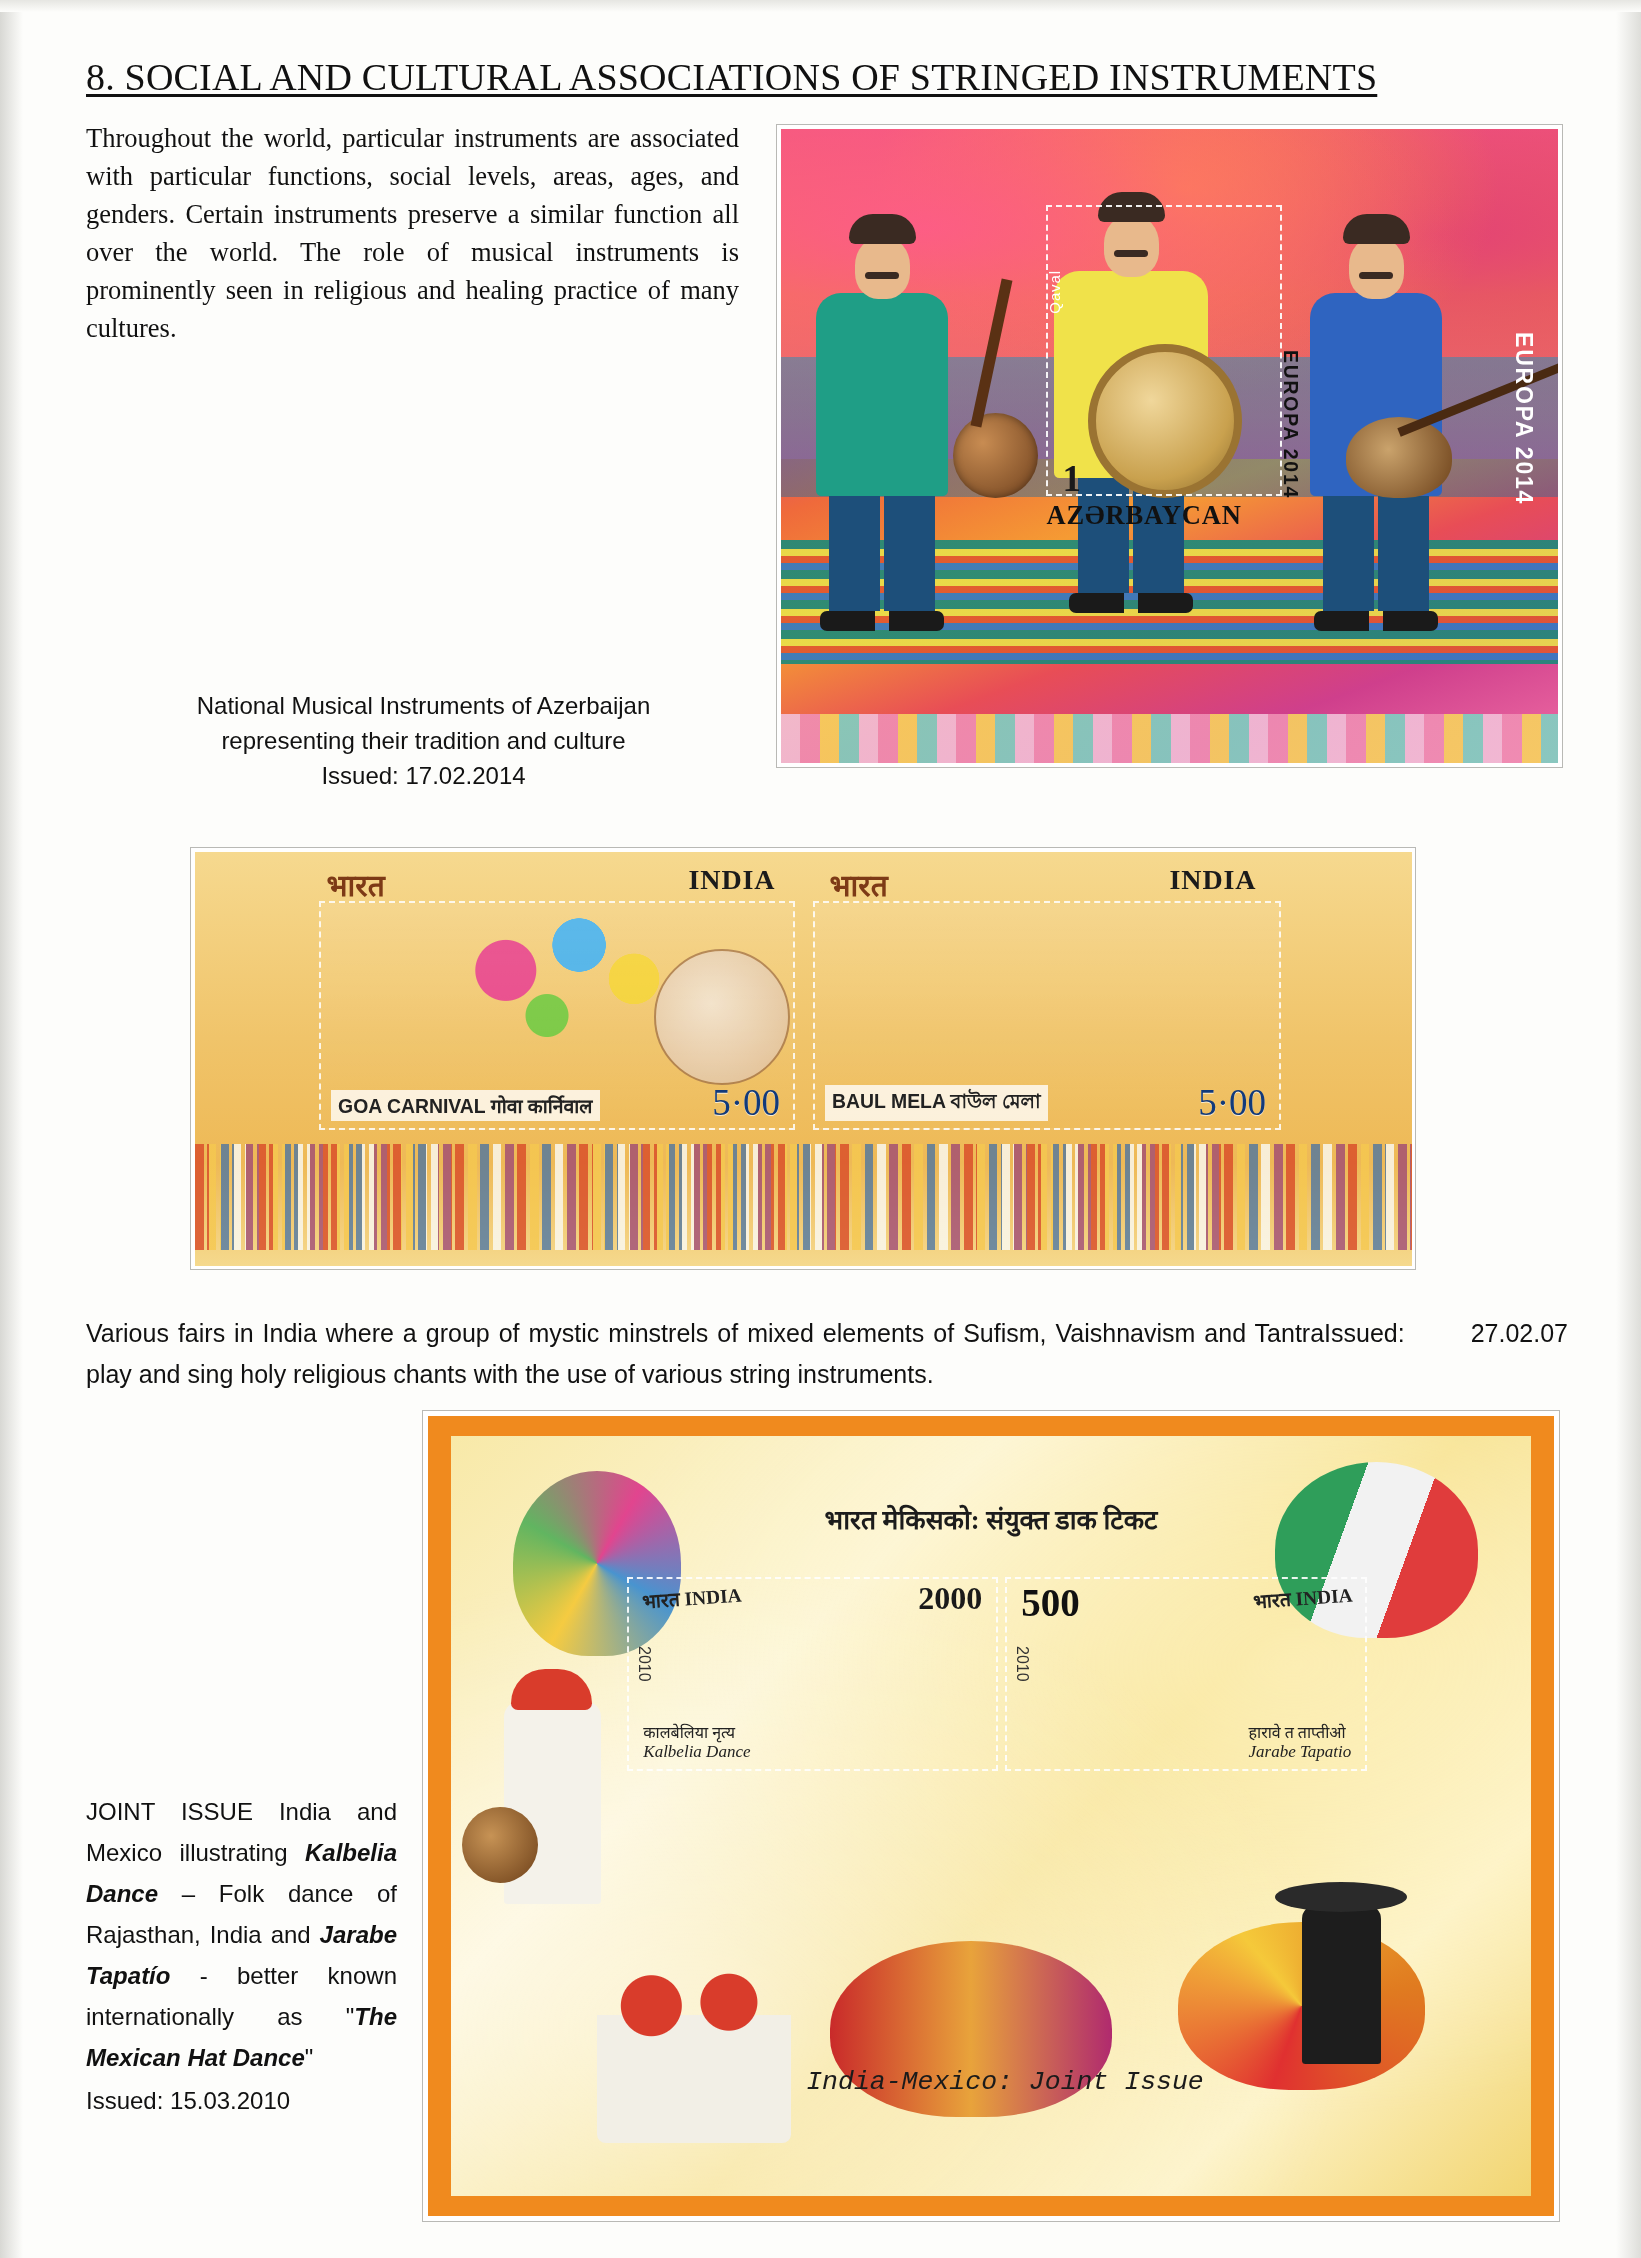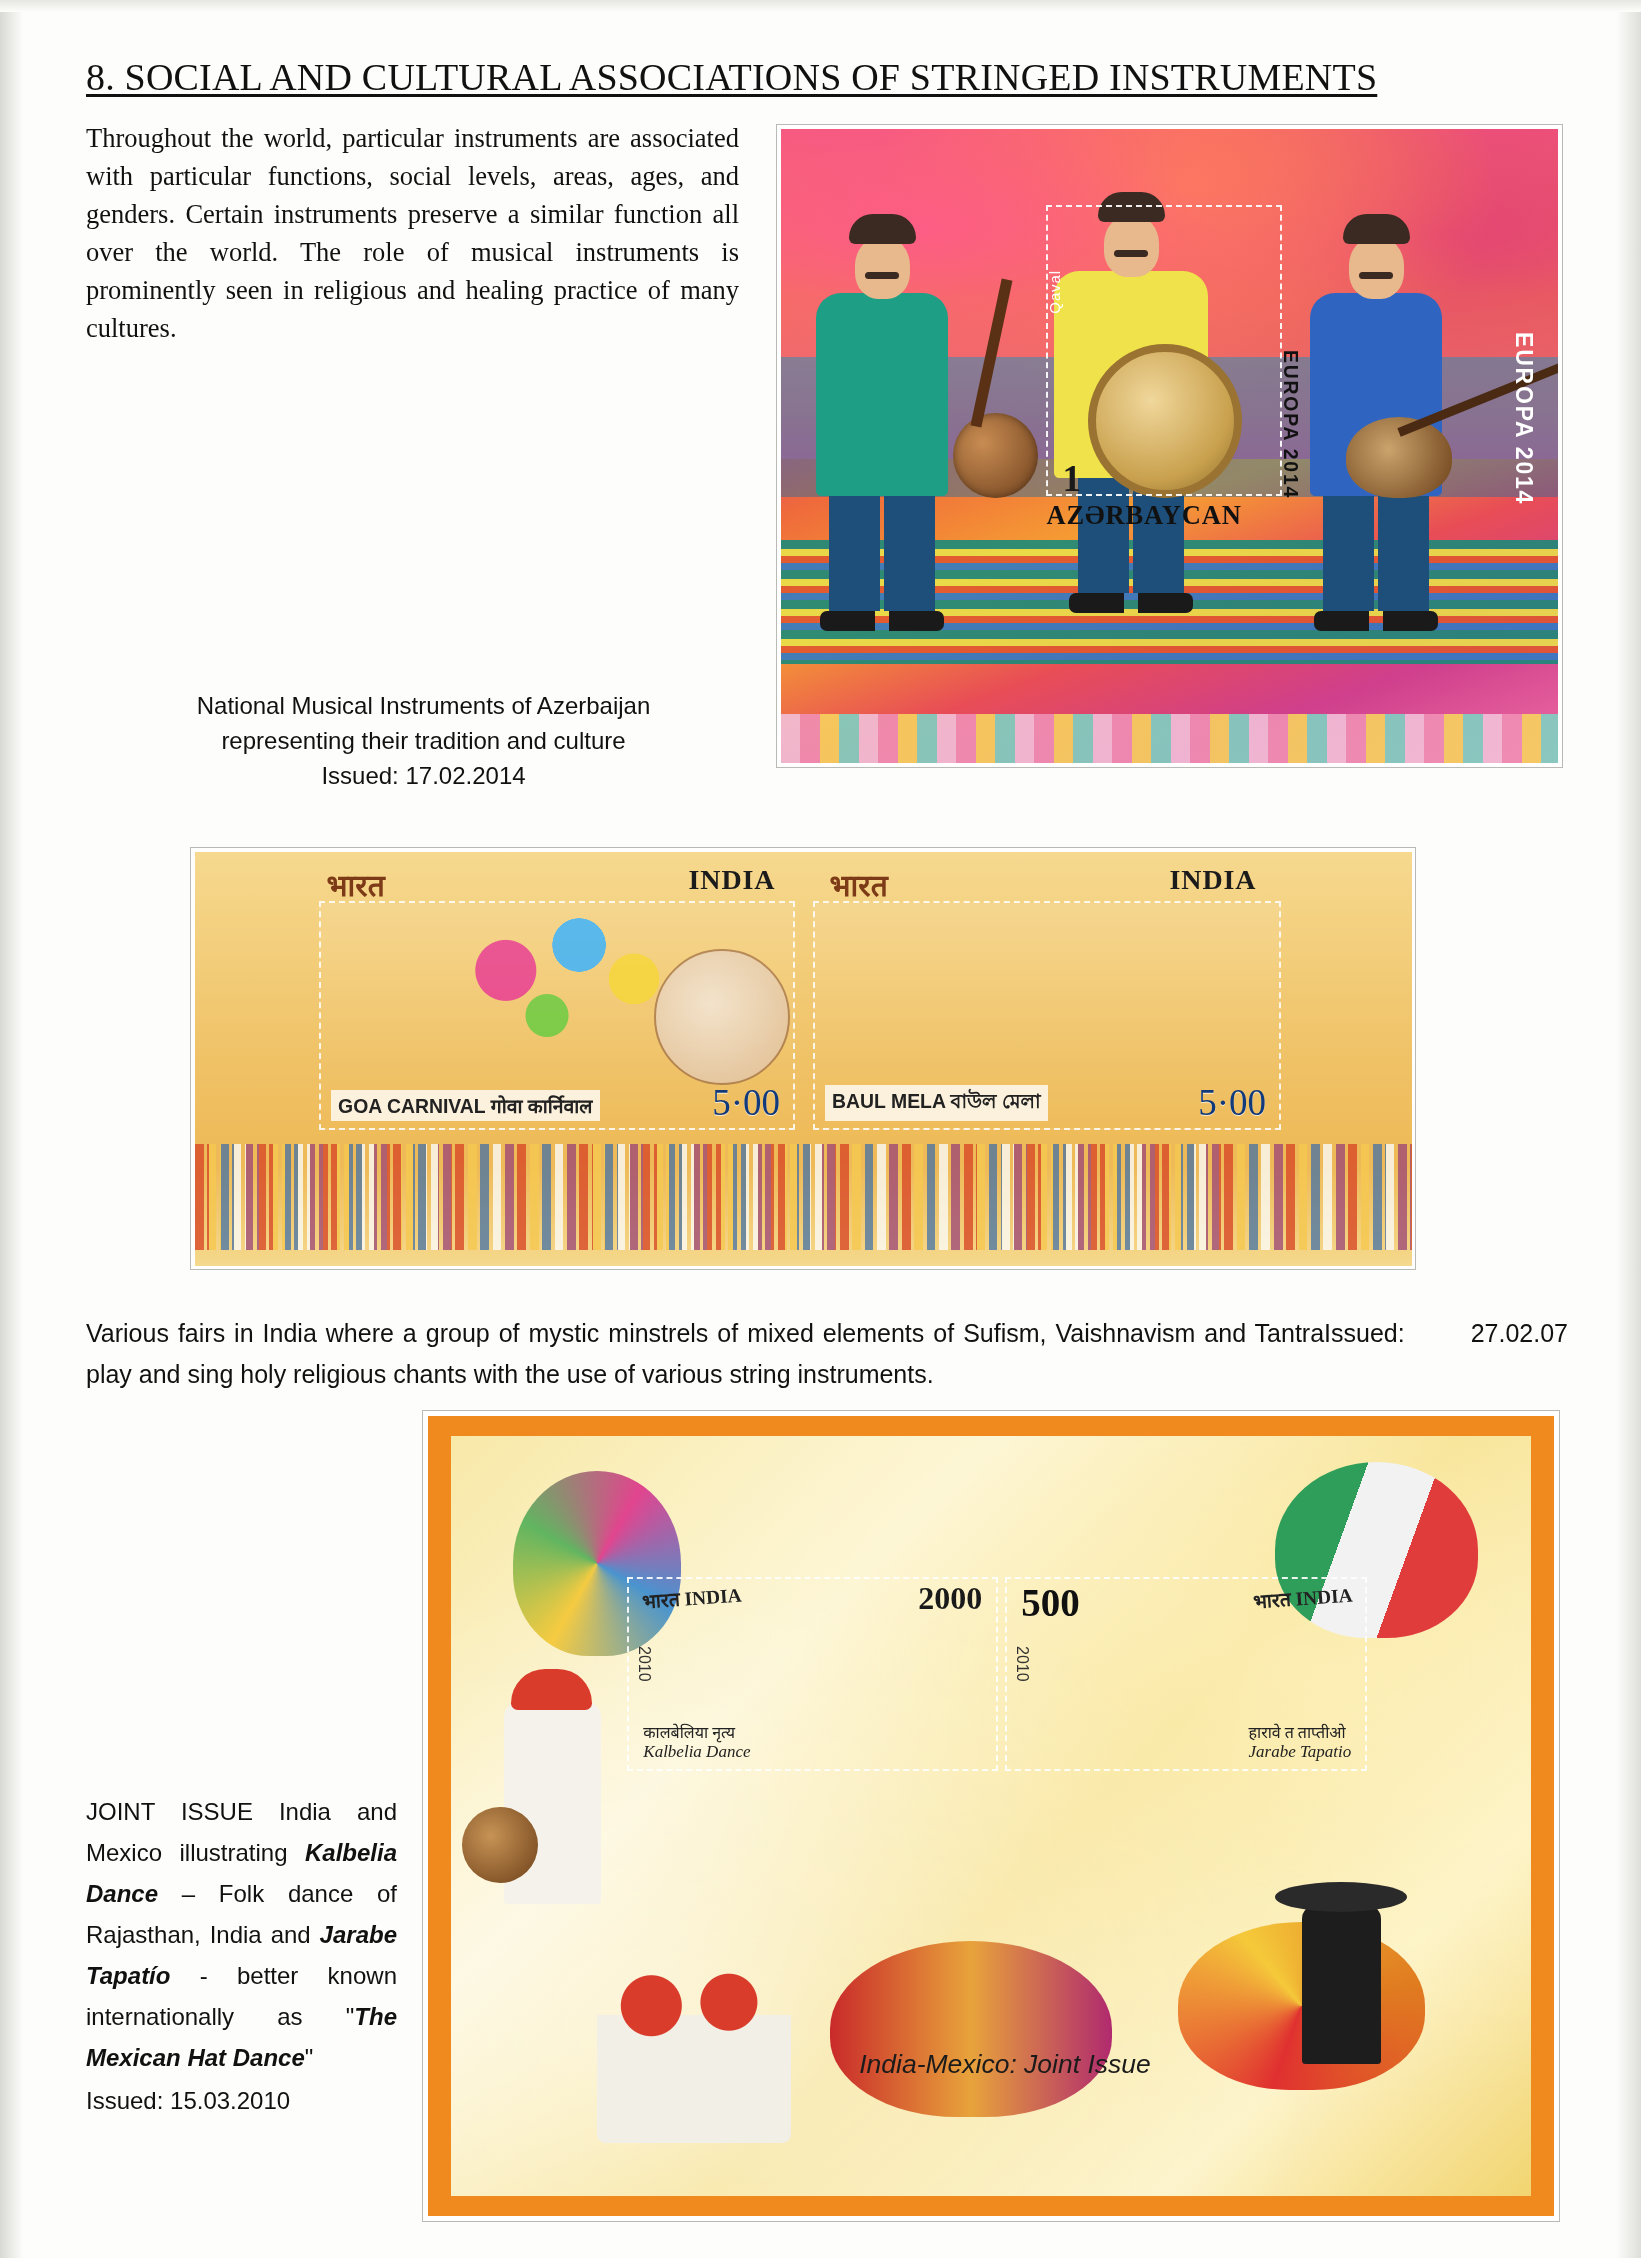--- a/index.html
+++ b/index.html
@@ -391,24 +391,24 @@
     top: 65px;
     left: 0; right: 0;
     text-align: center;
     font-family: "Liberation Serif", serif;
     font-size: 26.5px;
     color: #1c1c1c;
     font-weight: 700;
   }
   .jm-foot {
     position: absolute;
-    bottom: 116px;
+    bottom: 99px;
     left: 0; right: 0;
     text-align: center;
-    font-family: Liberation Sans, sans-serif;
+    font-family: Liberation Mono, monospace;
     font-style: italic;
     font-size: 26.5px;
     color: #1b1b1b;
     margin-left: 28px;
   }
   .jm-stamp {
     position: absolute;
     top: 141px;
     height: 194px;
     border: 2.6px dashed rgba(255,255,255,.9);
@@ -613,20 +613,21 @@
 
         <div class="sitar-player">
           <div class="sitar-turban"></div>
           <div class="sitar-gourd"></div>
         </div>
         <div class="boys"></div>
         <div class="mariachi">
           <div class="mariachi-hat"></div>
         </div>
 
+        <div class="jm-title">भारत मेकिसको: संयुक्त डाक टिकट</div>
 
         <div class="jm-stamp jm-stamp-1">
           <div class="jm-country">भारत INDIA</div>
           <div class="jm-denom">2000</div>
           <div class="jm-year">2010</div>
           <div class="jm-sublabel">
             <span>कालबेलिया नृत्य</span>
             <i>Kalbelia Dance</i>
           </div>
         </div>

